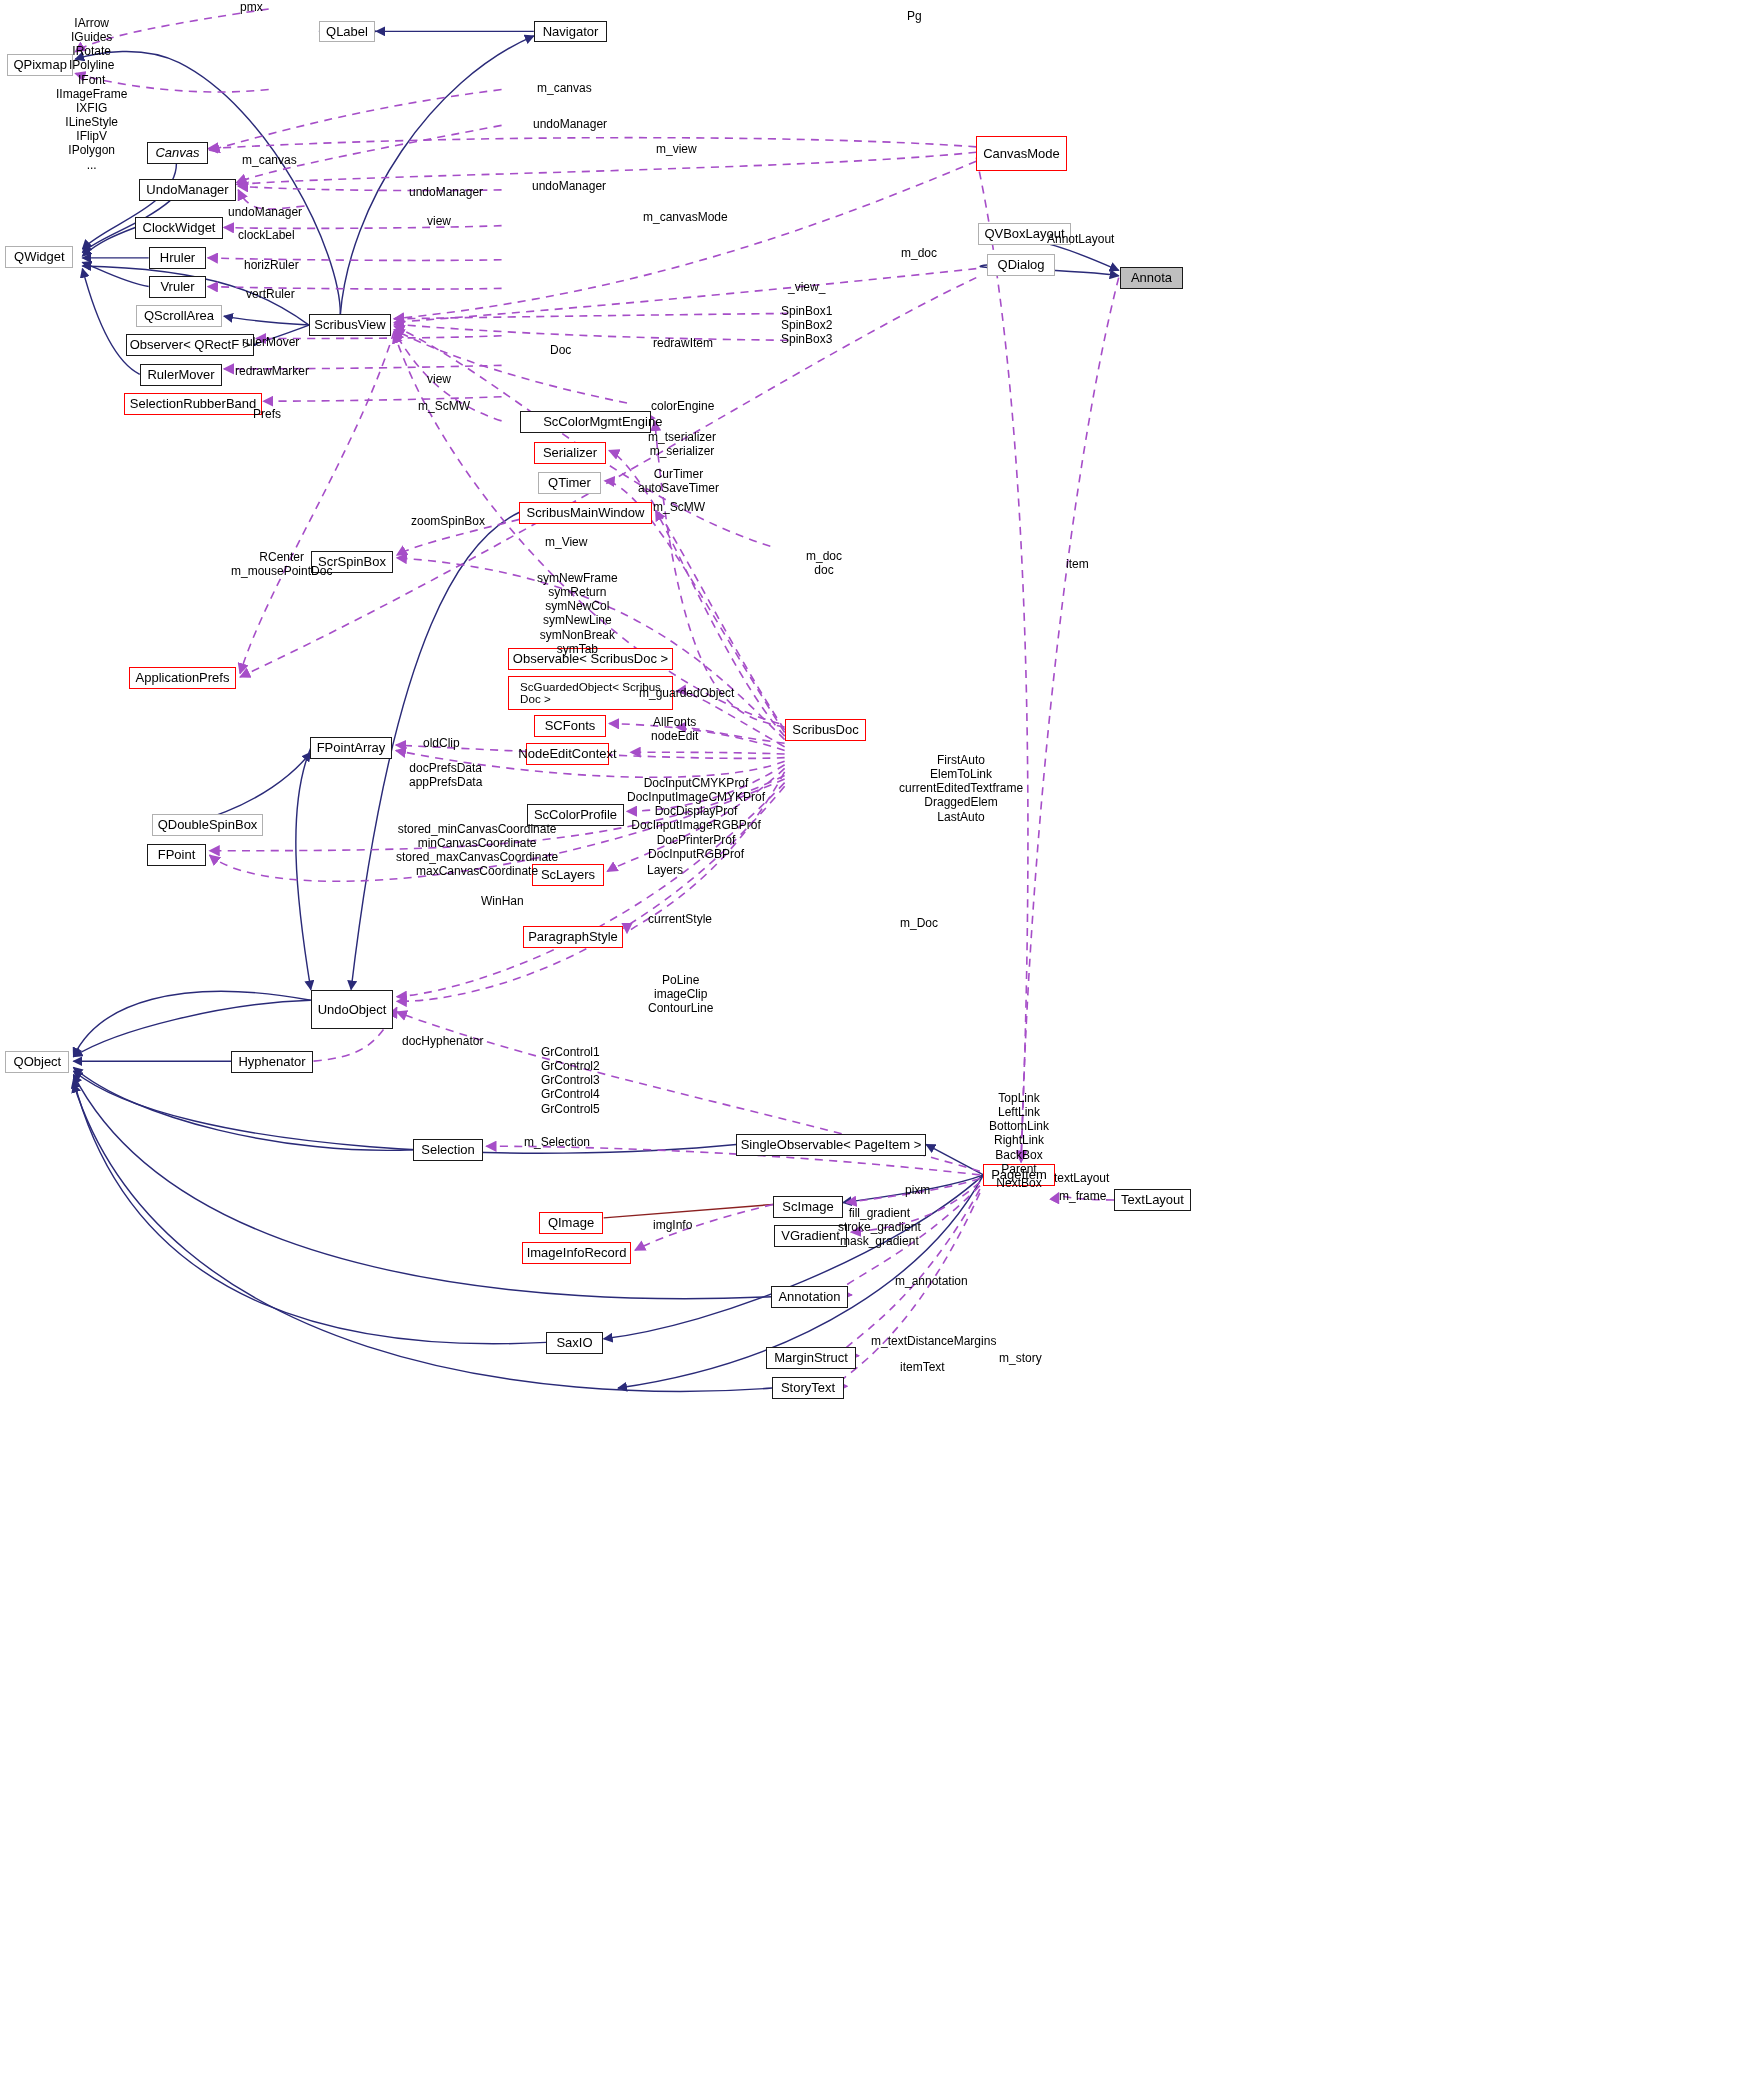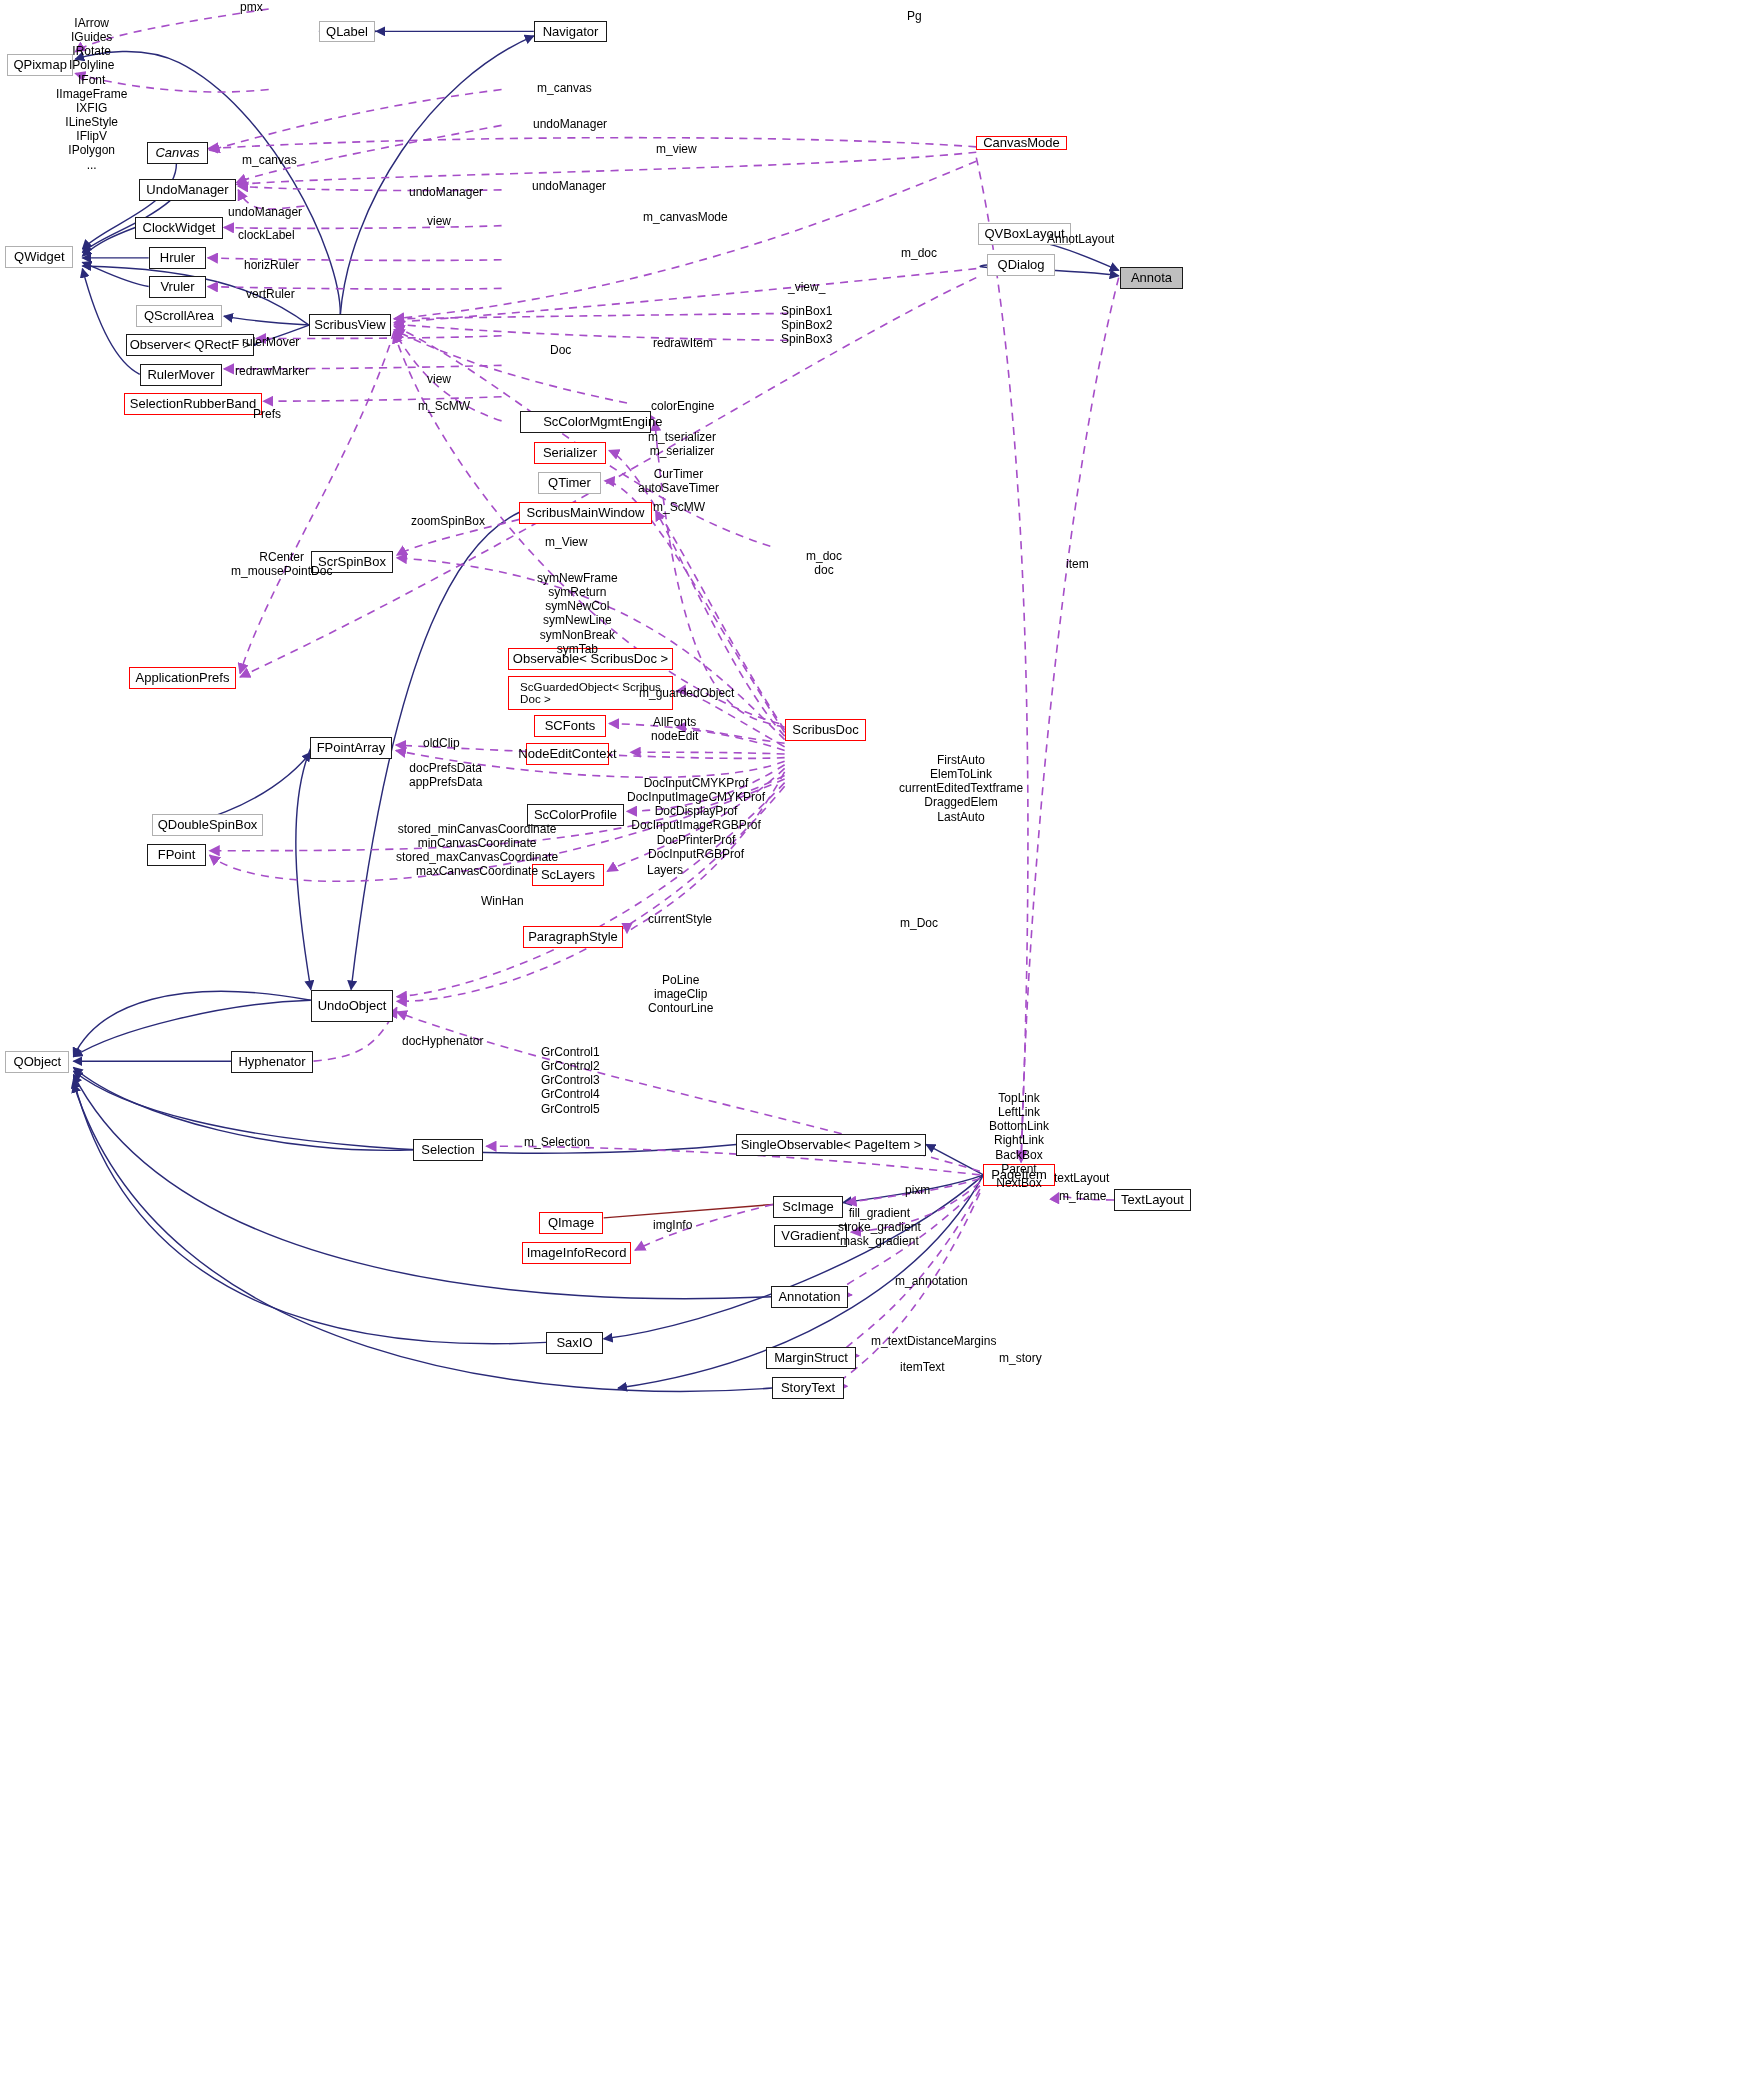--- a/index.html
+++ b/index.html
@@ -127,21 +127,21 @@
       <path d="M1244,1340 C1200,1340 1180,1336 1182,1332"></path>
       <path d="M1249,310 C1200,500 1150,900 1140,1298"></path>
       <path d="M1090,176 C1140,400 1160,800 1140,1296"></path>
     </g>
   </svg>
 
   <div id="nodes-layer">
       <div class="node gray" style="left: 7.2px; top: 54px; width: 66px; height: 21.5px;">QPixmap</div>
       <div class="node gray" style="left: 319px; top: 20.6px; width: 56px; height: 21.5px;">QLabel</div>
       <div class="node black" style="left: 534px; top: 20.6px; width: 73px; height: 21.5px;">Navigator</div>
-      <div class="node red" style="left: 976px; top: 136px; width: 91px; height: 14px;">CanvasMode</div>
+      <div class="node red" style="left: 976px; top: 136px; width: 91px; height: 35px;">CanvasMode</div>
       <div class="node black" style="left: 147px; top: 142px; width: 61px; height: 21.5px; font-style: italic;">Canvas</div>
       <div class="node black" style="left: 139px; top: 179px; width: 97px; height: 21.5px;">UndoManager</div>
       <div class="node black" style="left: 135px; top: 217px; width: 88px; height: 21.5px;">ClockWidget</div>
       <div class="node gray" style="left: 5.4px; top: 246px; width: 68px; height: 21.5px;">QWidget</div>
       <div class="node black" style="left: 149px; top: 247px; width: 57px; height: 21.5px;">Hruler</div>
       <div class="node black" style="left: 149px; top: 276px; width: 57px; height: 21.5px;">Vruler</div>
       <div class="node gray" style="left: 136px; top: 305px; width: 86px; height: 21.5px;">QScrollArea</div>
       <div class="node black" style="left: 126px; top: 334px; width: 128px; height: 21.5px;">Observer&lt; QRectF &gt;</div>
       <div class="node black" style="left: 140px; top: 364px; width: 82px; height: 21.5px;">RulerMover</div>
       <div class="node red" style="left: 124px; top: 393px; width: 138px; height: 21.5px;">SelectionRubberBand</div>
@@ -160,21 +160,21 @@
 Doc &gt;</div>
       <div class="node red" style="left: 534px; top: 715px; width: 72px; height: 21.5px;">SCFonts</div>
       <div class="node black" style="left: 310px; top: 737px; width: 82px; height: 21.5px;">FPointArray</div>
       <div class="node red" style="left: 519px; top: 743px; width: 83px; height: 21.5px; margin-left: 7px;">NodeEditContext</div>
       <div class="node red" style="left: 785px; top: 719px; width: 81px; height: 21.5px;">ScribusDoc</div>
       <div class="node black" style="left: 527px; top: 804px; width: 97px; height: 21.5px;">ScColorProfile</div>
       <div class="node gray" style="left: 152px; top: 814px; width: 111px; height: 21.5px;">QDoubleSpinBox</div>
       <div class="node black" style="left: 147px; top: 844px; width: 59px; height: 21.5px;">FPoint</div>
       <div class="node red" style="left: 532px; top: 864px; width: 72px; height: 21.5px;">ScLayers</div>
       <div class="node red" style="left: 523px; top: 926px; width: 100px; height: 21.5px;">ParagraphStyle</div>
-      <div class="node black" style="left: 311px; top: 990px; width: 82px; height: 32px;">UndoObject</div>
+      <div class="node black" style="left: 311px; top: 990px; width: 82px; height: 39px;">UndoObject</div>
       <div class="node gray" style="left: 5.4px; top: 1051px; width: 64px; height: 21.5px;">QObject</div>
       <div class="node black" style="left: 231px; top: 1051px; width: 82px; height: 21.5px;">Hyphenator</div>
       <div class="node black" style="left: 413px; top: 1139px; width: 70px; height: 21.5px;">Selection</div>
       <div class="node black" style="left: 736px; top: 1134px; width: 190px; height: 21.5px;">SingleObservable&lt; PageItem &gt;</div>
       <div class="node red" style="left: 983px; top: 1164px; width: 72px; height: 21.5px;">PageItem</div>
       <div class="node black" style="left: 1114px; top: 1189px; width: 77px; height: 21.5px;">TextLayout</div>
       <div class="node black" style="left: 773px; top: 1196px; width: 70px; height: 21.5px;">ScImage</div>
       <div class="node red" style="left: 539px; top: 1212px; width: 64px; height: 21.5px;">QImage</div>
       <div class="node black" style="left: 774px; top: 1225px; width: 73px; height: 21.5px;">VGradient</div>
       <div class="node red" style="left: 522px; top: 1242px; width: 109px; height: 21.5px;">ImageInfoRecord</div>

